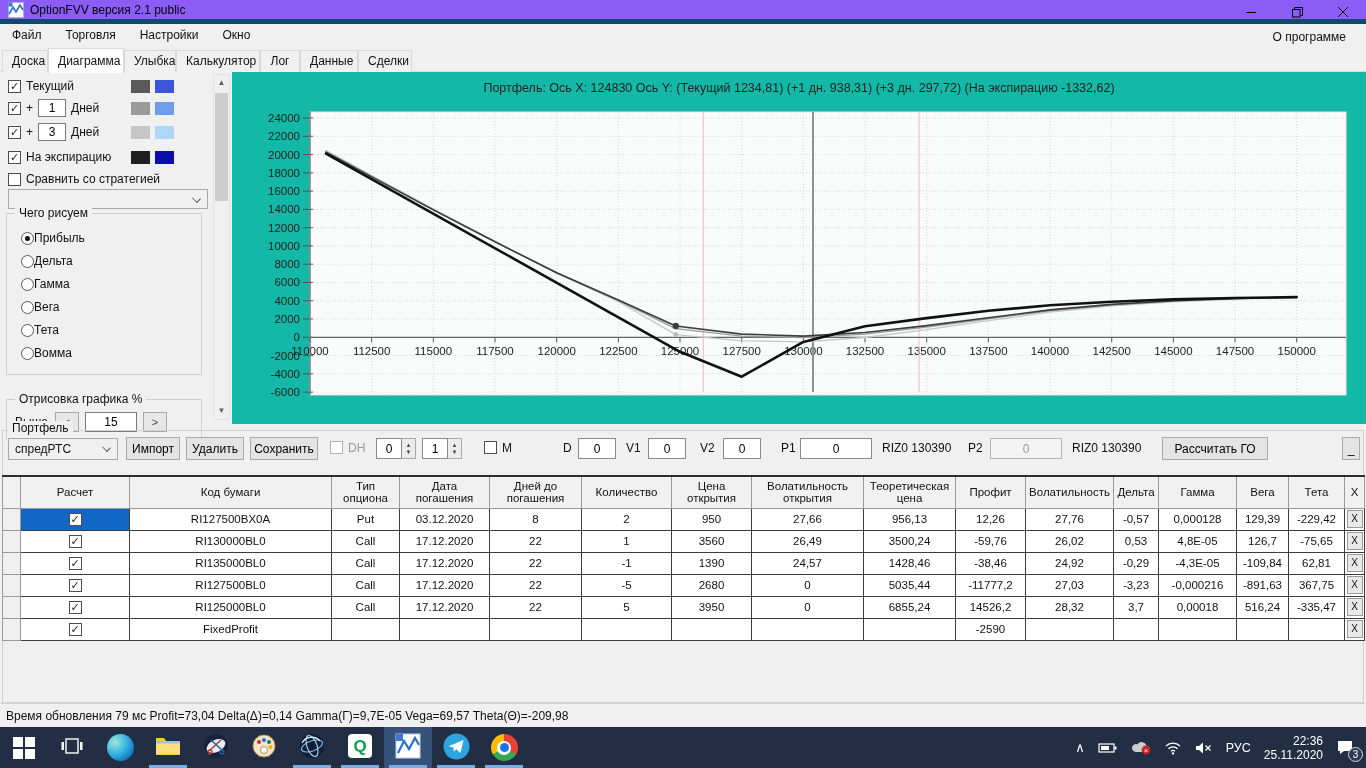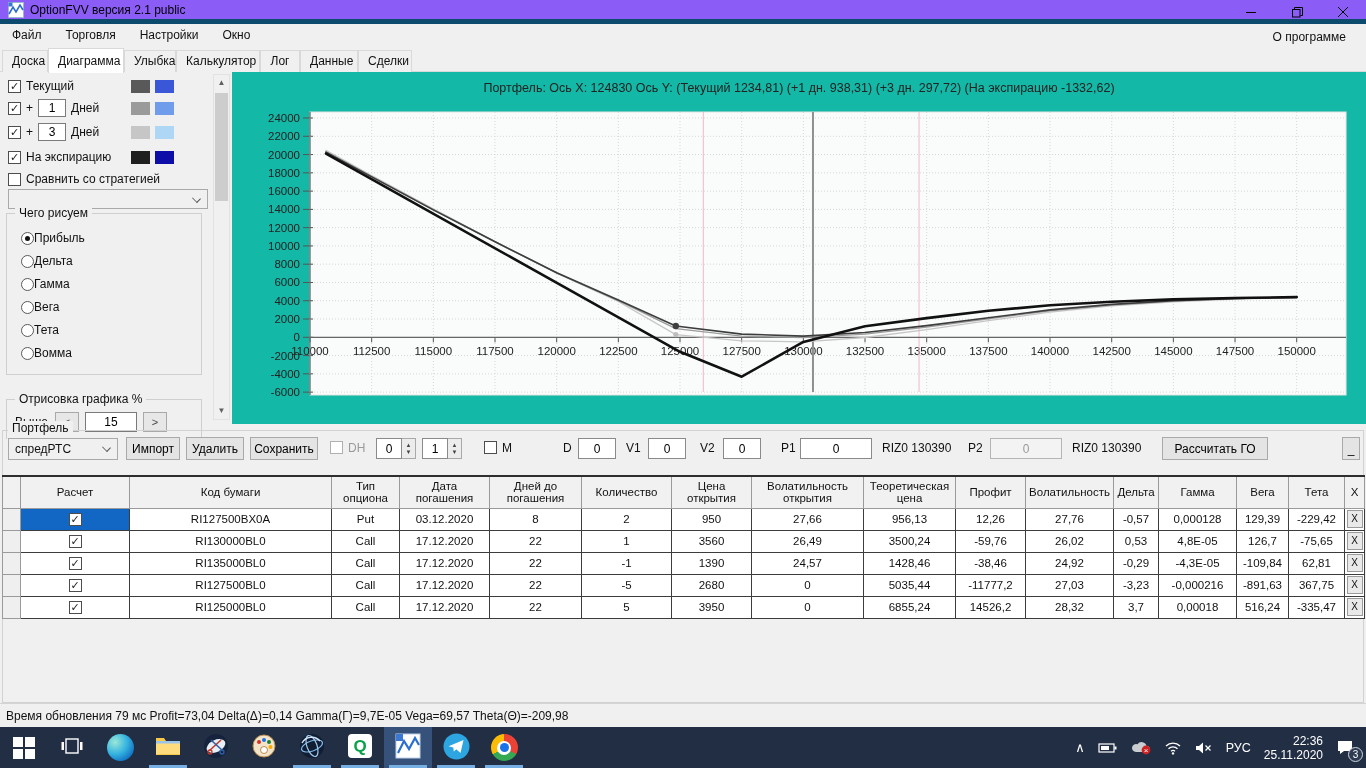--- a/index.html
+++ b/index.html
@@ -516,20 +516,39 @@
           <td>0</td>
           <td>6855,24</td>
           <td class="pl-green">14526,2</td>
           <td>28,32</td>
           <td>3,7</td>
           <td>0,00018</td>
           <td>516,24</td>
           <td>-335,47</td>
           <td style="padding:0;"><span class="x-btn">X</span></td>
         </tr>
+        <tr>
+          <td class="rowhdr"></td>
+          <td><span class="chk on"></span></td>
+          <td>FixedProfit</td>
+          <td></td>
+          <td></td>
+          <td></td>
+          <td></td>
+          <td></td>
+          <td></td>
+          <td></td>
+          <td class="pl-red">-2590</td>
+          <td></td>
+          <td></td>
+          <td></td>
+          <td></td>
+          <td></td>
+          <td style="padding:0;"><span class="x-btn">X</span></td>
+        </tr>
       </tbody>
     </table>
 </div>
 
 <div class="statusbar">
   <span>Время обновления 79 мс  Profit=73,04 Delta(Δ)=0,14 Gamma(Γ)=9,7E-05 Vega=69,57 Theta(Θ)=-209,98</span>
 </div>
 
 <div class="taskbar" id="taskbar">
   <div class="tb-slot">

